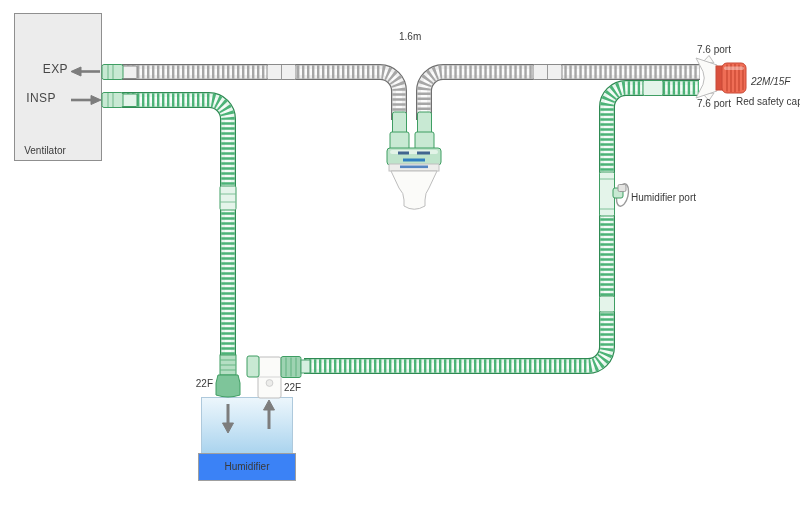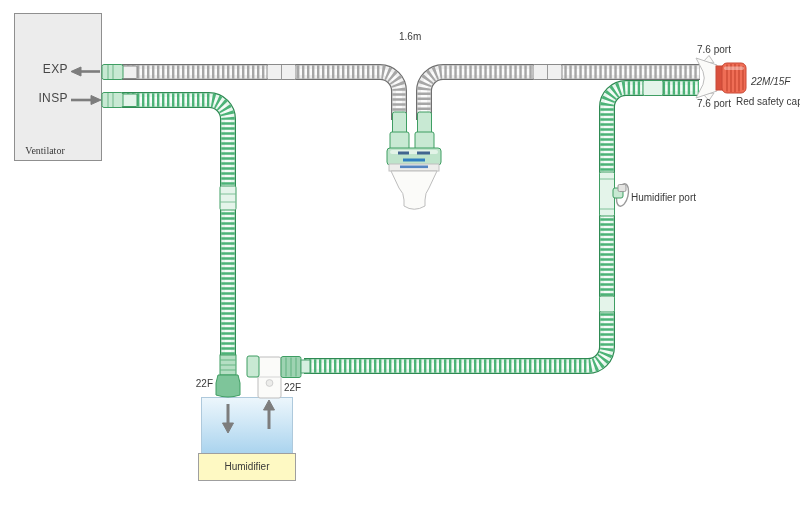--- a/index.html
+++ b/index.html
@@ -16,21 +16,21 @@
     position:absolute;left:14px;top:13px;width:86px;height:146px;
     background:var(--panel-fill,#ececec);border:1px solid var(--panel-border,#8f8f8f);
   }
   .hum-chamber{
     position:absolute;left:201px;top:397px;width:90px;height:56px;
     background:linear-gradient(180deg,var(--water-top,#ecf6fc) 0%,#cfe7f6 45%,var(--water-bottom,#a9d3ee) 100%);
     border:1px solid #aec9dc;
   }
   .hum-base{
     position:absolute;left:198px;top:453px;width:96px;height:26px;
-    background:#fef9c3;border:1px solid #9f9f9f;
+    background:#3b82f6;border:1px solid #9f9f9f;
     text-align:center;line-height:26px;font-size:10px;color:var(--label-color,#3a3a3a);
   }
   svg{position:absolute;left:0;top:0;}
   
   .tO{fill:none;stroke-width:16;}
   .tB{fill:none;stroke-width:13.5;}
   .tH{fill:none;stroke-width:6;}
   .tR{fill:none;stroke-width:13.5;stroke-dasharray:2.4 2.6;}
   .gO{stroke:var(--green-outline,#2e8a52);}
   .gB{stroke:var(--green-body,#e7f6ed);}
@@ -194,22 +194,22 @@
       <line class="arrow" x1="228" y1="404" x2="228" y2="424" stroke-width="3"></line>
       <polygon class="arrow" points="228,433 222.5,423 233.5,423"></polygon>
     </g>
     <g>
       <line class="arrow" x1="269" y1="429" x2="269" y2="409" stroke-width="3"></line>
       <polygon class="arrow" points="269,400 263.5,410 274.5,410"></polygon>
     </g>
   </svg>
 
   <span class="lbl lbl-big" style="left:14px;top:64px;width:54px;text-align:right;display:inline-block;">EXP</span>
-  <span class="lbl lbl-big" style="left:14px;top:93px;width:54px;text-align:right;display:inline-block;">INSP</span>
-  <span class="lbl" style="left:14px;top:145px;width:62px;text-align:center;display:inline-block;font-family:Liberation Serif, serif;">Ventilator</span>
+  <span class="lbl lbl-big" style="left:14px;top:93px;width:54px;text-align:center;display:inline-block;">INSP</span>
+  <span class="lbl" style="left:14px;top:145px;width:62px;text-align:center;display:inline-block;">Ventilator</span>
 
   <span class="lbl" style="left:399px;top:31px;">1.6m</span>
 
   <span class="lbl" style="left:697px;top:44px;">7.6 port</span>
   <span class="lbl" style="left:751px;top:76px;font-style:italic;">22M/15F</span>
   <span class="lbl" style="left:697px;top:98px;">7.6 port</span>
   <span class="lbl" style="left:736px;top:96px;">Red safety cap</span>
 
   <span class="lbl" style="left:631px;top:192px;">Humidifier port</span>
 

